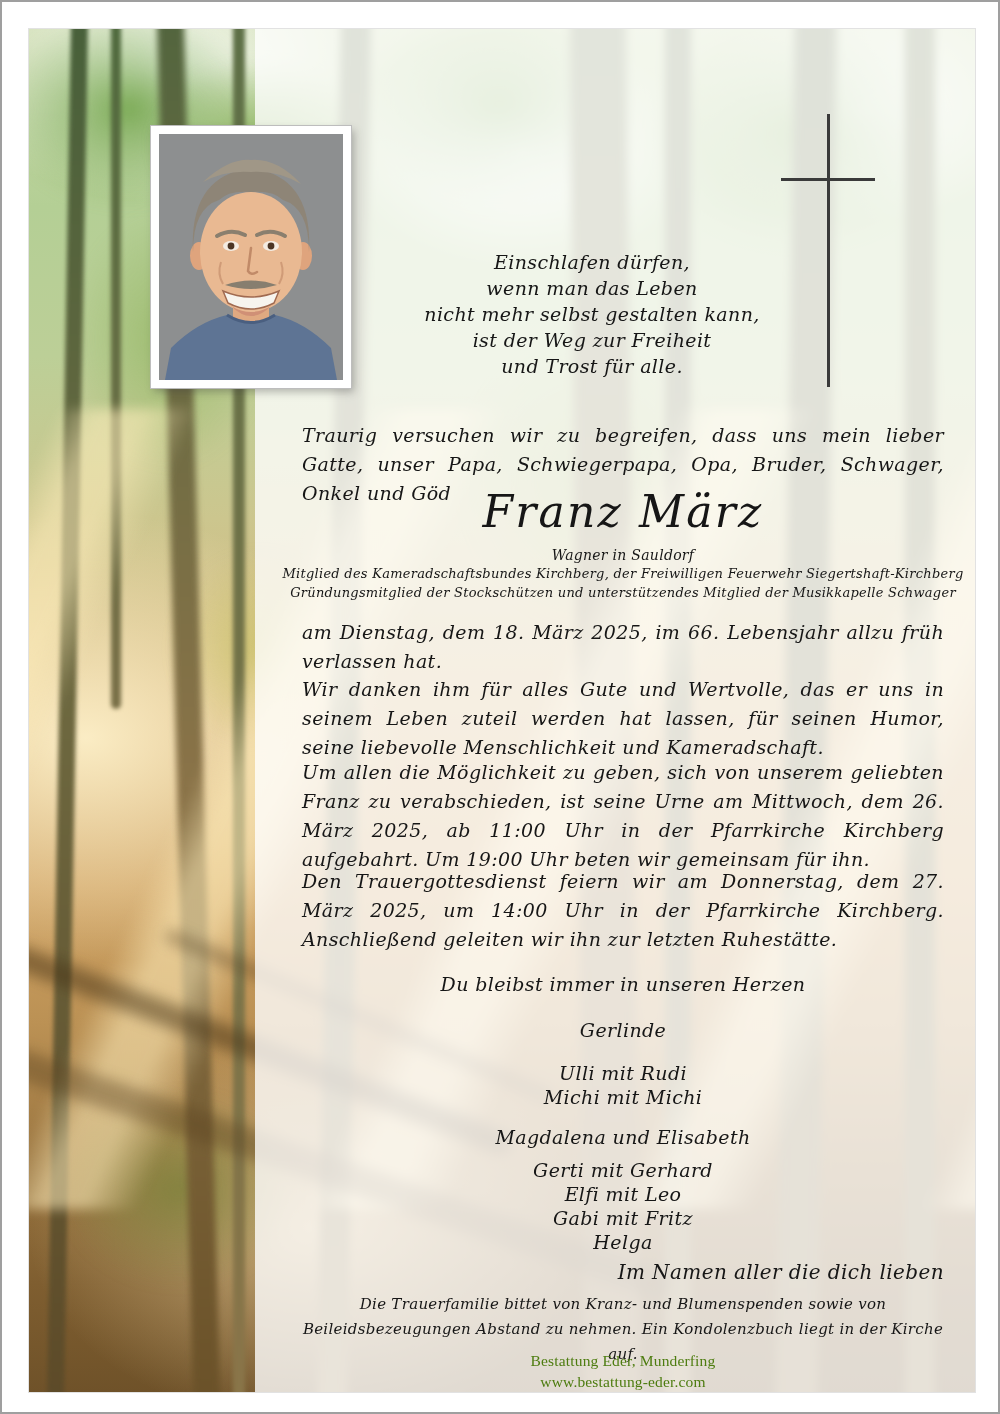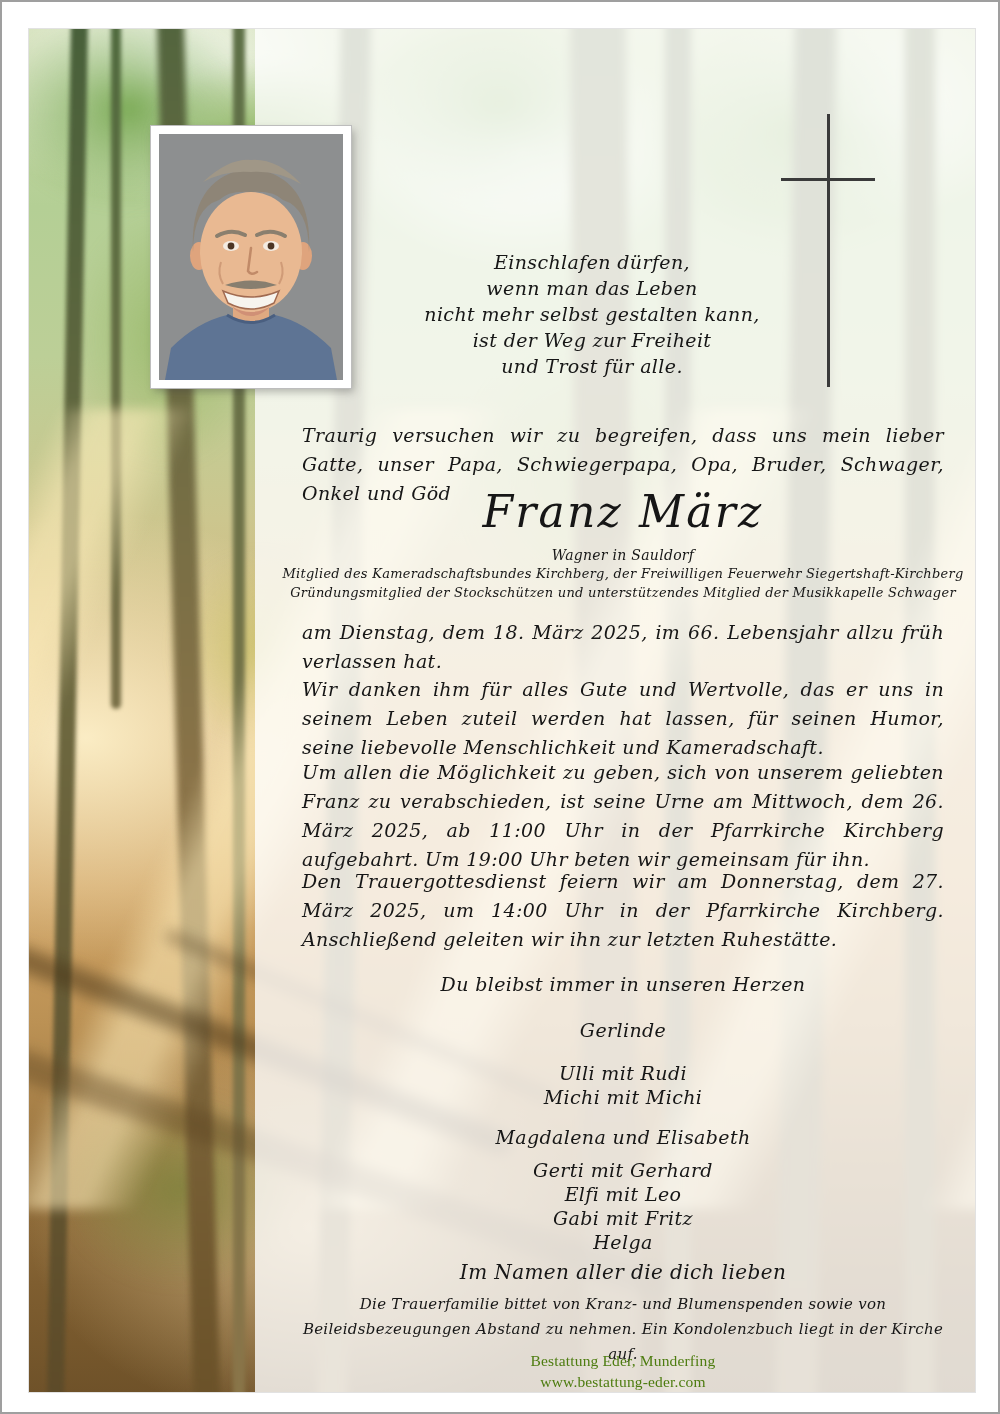--- a/index.html
+++ b/index.html
@@ -71,21 +71,21 @@
   .occupation{left:300px;top:545px;width:642px;font-size:14px;}
   .member1{left:280px;top:564px;width:682px;font-size:13px;}
   .member2{left:280px;top:583px;width:682px;font-size:13px;}
   .p1{left:300px;top:616px;width:642px;font-size:19px;line-height:29px;}
   .p2{left:300px;top:673px;width:642px;font-size:19px;line-height:29px;}
   .p3{left:300px;top:756px;width:642px;font-size:19px;line-height:29px;}
   .p4{left:300px;top:865px;width:642px;font-size:19px;line-height:29px;}
   .herzen{left:300px;top:971px;width:642px;font-size:19px;}
   .grp{left:300px;width:642px;font-size:19px;line-height:24px;}
   .g0{top:1016px;} .g1{top:1059px;} .g2{top:1123px;} .g3{top:1156px;}
-  .imnamen{left:300px;top:1258px;width:642px;font-size:20px;}
+  .imnamen{left:300px;top:1258px;width:642px;font-size:20px;text-align:right;}
   .notice{left:285px;top:1290px;width:672px;font-size:15px;line-height:25px;}
   .footer{left:300px;top:1348px;width:642px;font-style:normal;
     font-family:"Liberation Serif",serif;font-size:15.5px;line-height:21px;letter-spacing:.01em;color:#4d7c0f;}
 </style>
 </head>
 <body>
 
 <div class="page">
 
   <div class="scene">

